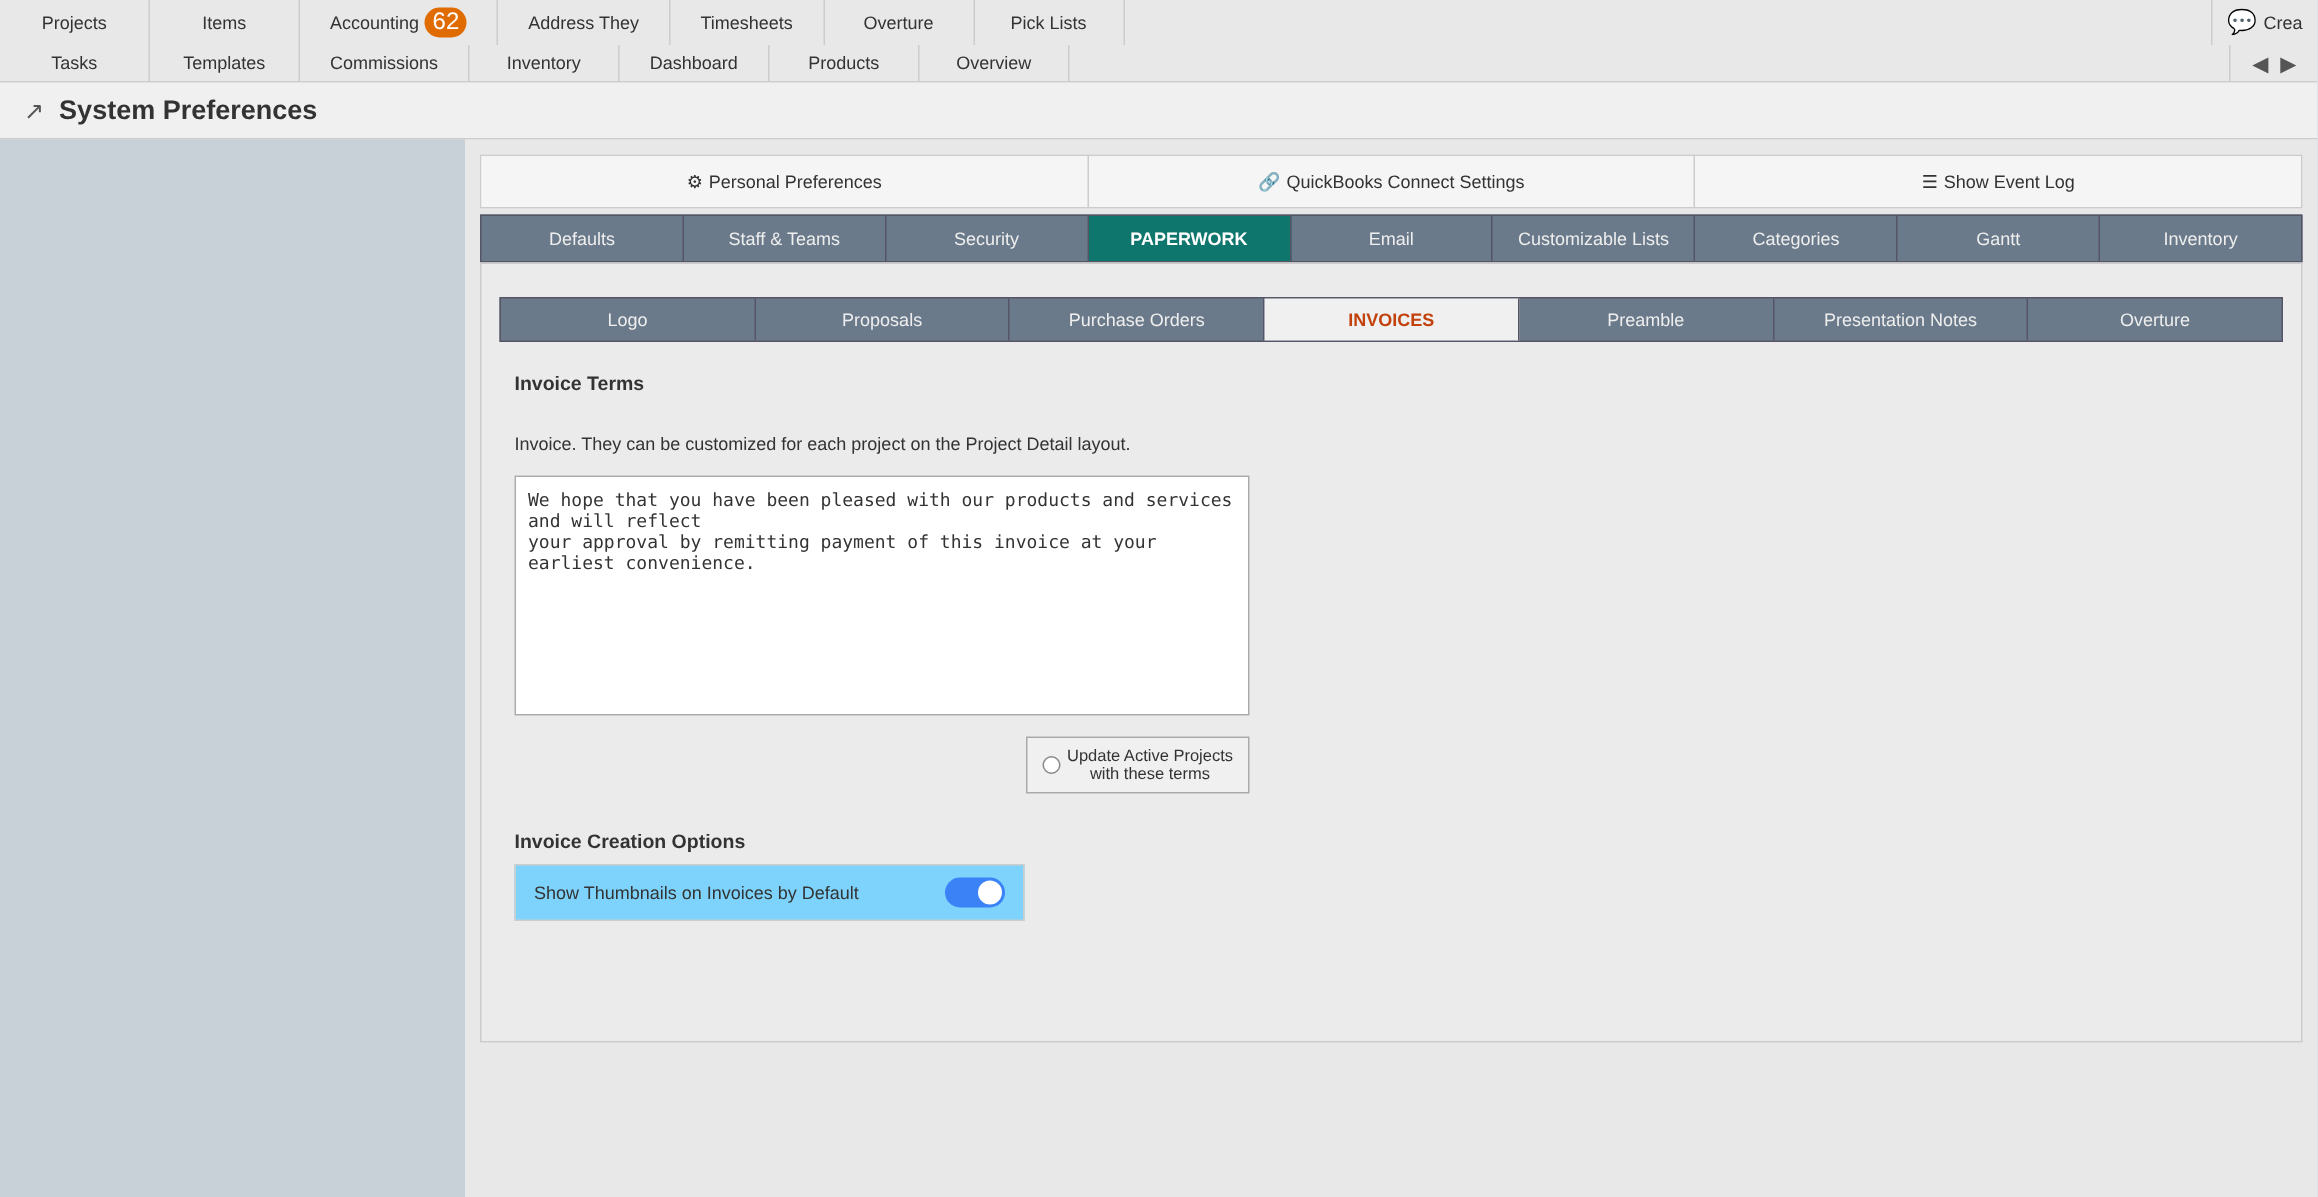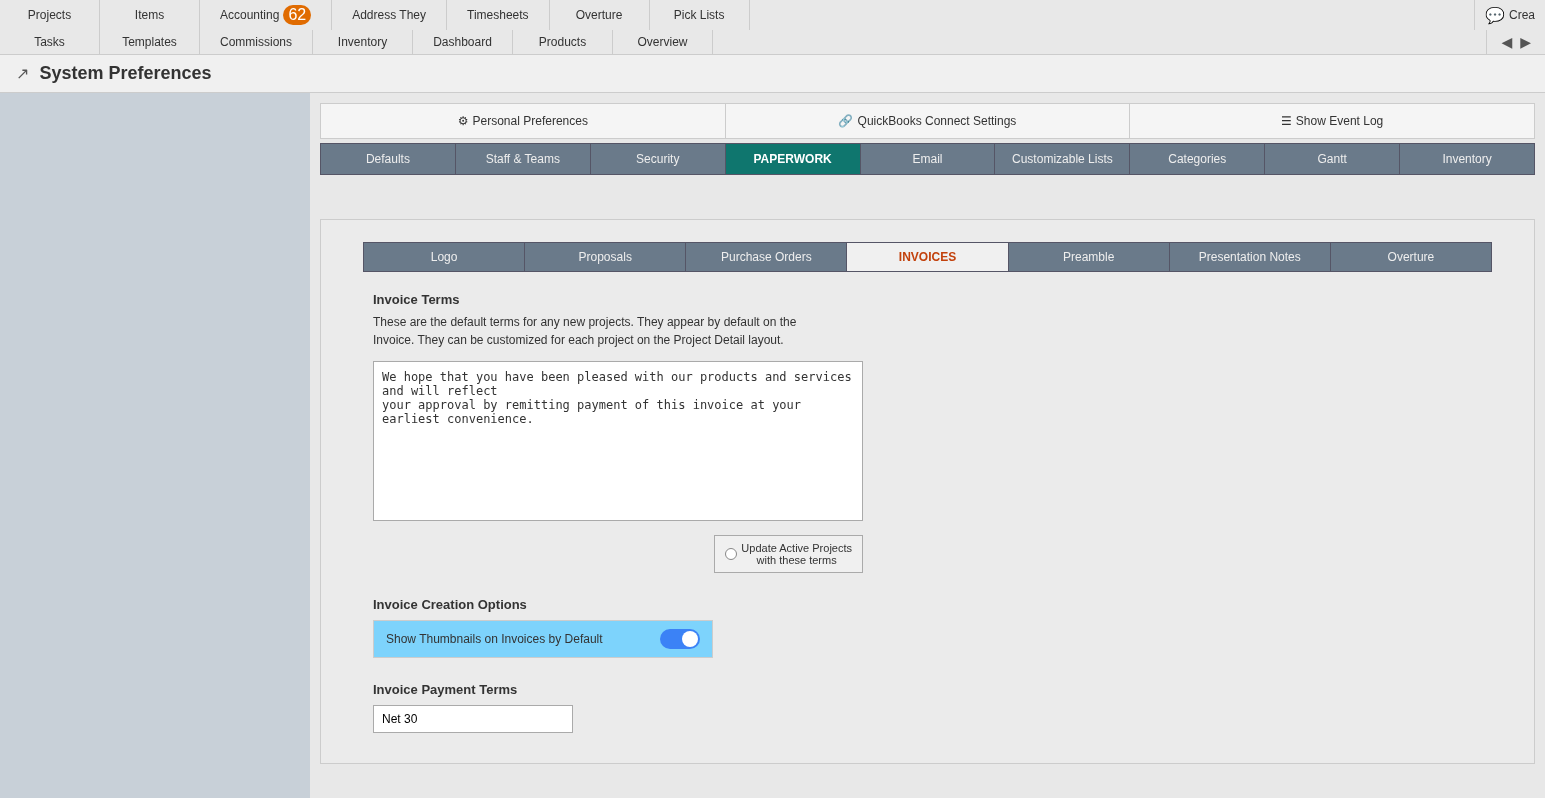--- a/index.html
+++ b/index.html
@@ -106,23 +106,22 @@
       border-right: 1px solid #556;
       white-space: nowrap;
     }
     .sub-tab:last-child { border-right: none; }
     .sub-tab.active { background: #f0f0f0; color: #c2410c; font-weight: bold; }
 
     
     .inner-panel {
       background: #ebebeb;
       border: 1px solid #ccc;
-      padding: 20px 42px;
+      padding: 20px 12px;
       min-height: 520px;
-      margin-top: 44px;
     }
 
     
     .section-title {
       font-size: 13px;
       font-weight: bold;
       color: #333;
       margin-bottom: 6px;
     }
     .section-desc {
@@ -285,21 +284,21 @@
           <div class="sub-tab">Preamble</div>
           <div class="sub-tab">Presentation Notes</div>
           <div class="sub-tab">Overture</div>
         </div>
 
       <div style="padding: 20px 10px 10px 10px;">
 
         <div>
           <div class="section-title">Invoice Terms</div>
           <div class="section-desc">
-            <span>These are the default terms for any new projects. They appear by default on the</span><br>
+            <br>
             <span>Invoice.  They can be customized for each project on the Project Detail layout.</span>
           </div>
           <div class="textarea-wrapper">
             <textarea class="terms-textarea" style="">We hope that you have been pleased with our products and services and will reflect
 your approval by remitting payment of this invoice at your earliest convenience.</textarea>
           </div>
           <div class="update-btn-container">
             <button class="update-btn">
               <span class="radio-circle"></span>
               <span>
@@ -311,21 +310,17 @@
         </div>
 
         <div class="creation-options">
           <div class="section-title">Invoice Creation Options</div>
           <div class="toggle-row">
             <span class="toggle-label">Show Thumbnails on Invoices by Default</span>
             <div class="toggle"></div>
           </div>
         </div>
 
-        <div class="payment-terms">
-          <div class="section-title">Invoice Payment Terms</div>
-          <input class="payment-input" type="text" value="Net 30" style="">
-        </div>
 
       </div>
     </div>
   </div>
 </div>
 
 </body></html>

